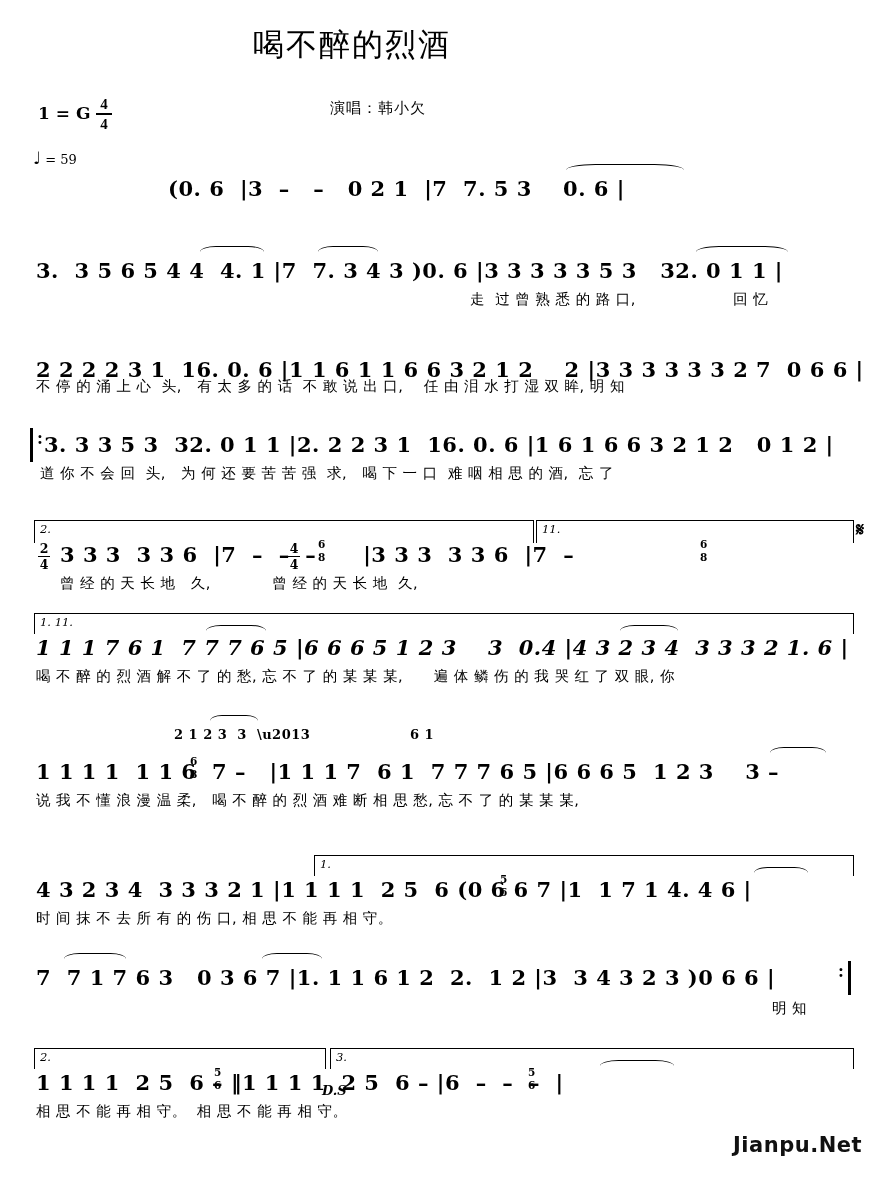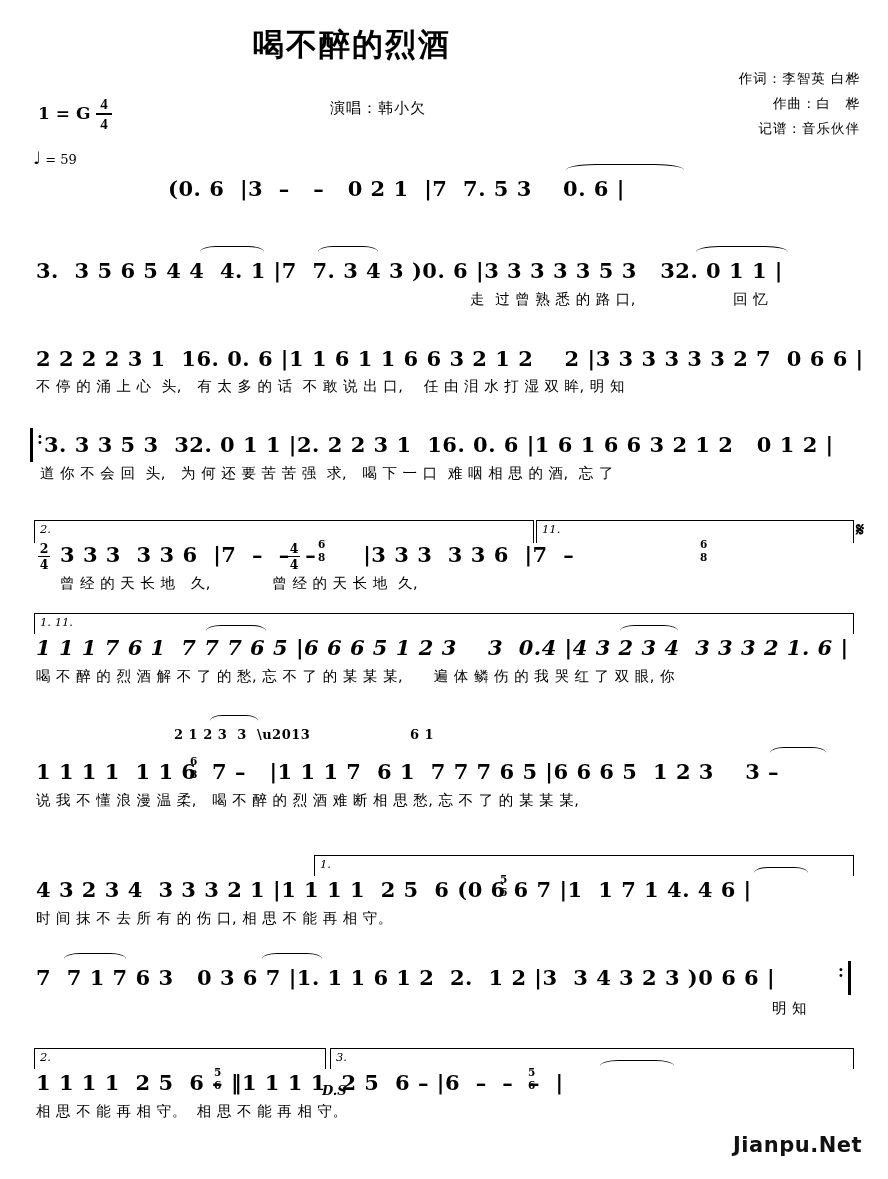--- a/index.html
+++ b/index.html
@@ -20,21 +20,21 @@
     left: 0; top: 0;
     width: 888px; height: 1179px;
   }
 
   
   .title {
     position: absolute;
     top: 24px; left: 0; width: 704px;
     text-align: center;
     font-size: 31px;
-    font-weight: bold;
+    font-weight: normal;
     font-family: "DejaVu Sans", sans-serif;
     letter-spacing: 2px;
   }
   .singer {
     position: absolute;
     top: 99px; left: 330px;
     font-size: 15px;
     font-family: "DejaVu Sans", sans-serif;
     letter-spacing: 1px;
   }
@@ -166,25 +166,20 @@
     font-weight: bold;
   }
 </style>
 </head>
 <body>
 
 <div class="sheet">
 
   <div class="title">喝不醉的烈酒</div>
   <div class="singer">演唱：韩小欠</div>
-  <div class="credits">
-    <div>作词：李智英 白桦</div>
-    <div>作曲：白　桦</div>
-    <div>记谱：音乐伙伴</div>
-  </div>
   <div class="keysig">1 = G</div>
   <div class="meter">
     <span class="num">4</span>
     <div style="width:16px;height:1.5px;background:#000;margin:1px auto;"></div>
     <span class="den">4</span>
   </div>
   <div class="tempo">
     <span class="note">♩</span>
     <span>= 59</span>
   </div>
@@ -196,21 +191,21 @@
 
   <div class="row" style="top:258px;">
     <div class="notes" style="top:0;">3.  3 5 6 5 4 4  4. 1 |7  7. 3 4 3 )0. 6 |3 3 3 3 3 5 3   32. 0 1 1 |</div>
     <div class="lyrics ind1" style="top:32px;">走  过 曾 熟 悉 的 路 口,                   回 忆</div>
     <div class="slur" style="left:200px; top:-12px; width:64px;"></div>
     <div class="slur" style="left:318px; top:-12px; width:60px;"></div>
     <div class="slur" style="left:696px; top:-12px; width:92px;"></div>
   </div>
 
   <div class="row" style="top:345px;">
-    <div class="notes" style="top:1px;text-align:right;">2 2 2 2 3 1  16. 0. 6 |1 1 6 1 1 6 6 3 2 1 2    2 |3 3 3 3 3 3 2 7  0 6 6 |</div>
+    <div class="notes" style="top:12px;text-align:right;">2 2 2 2 3 1  16. 0. 6 |1 1 6 1 1 6 6 3 2 1 2    2 |3 3 3 3 3 3 2 7  0 6 6 |</div>
     <div class="lyrics" style="top:32px;">不 停 的 涌 上 心  头,   有 太 多 的 话  不 敢 说 出 口,    任 由 泪 水 打 湿 双 眸, 明 知</div>
   </div>
 
   <div class="row" style="top:432px;">
     <div class="vbar" style="left:30px; top:-4px; height:34px; width:3px;"></div>
     <div class="dotpair" style="left:37px; top:2px;">:</div>
     <div class="notes" style="left:44px; top:0;">3. 3 3 5 3  32. 0 1 1 |2. 2 2 3 1  16. 0. 6 |1 6 1 6 6 3 2 1 2   0 1 2 |</div>
     <div class="lyrics" style="left:40px; top:32px;">道 你 不 会 回  头,   为 何 还 要 苦 苦 强  求,   喝 下 一 口  难 咽 相 思 的 酒,  忘 了</div>
   </div>
 

